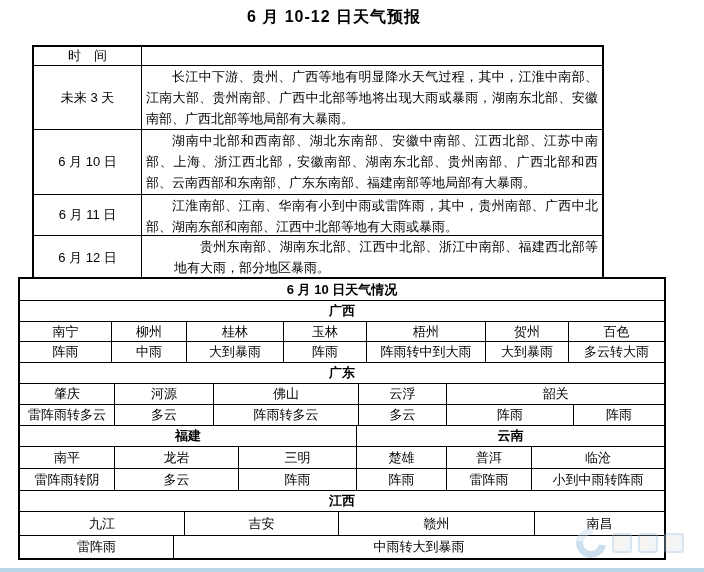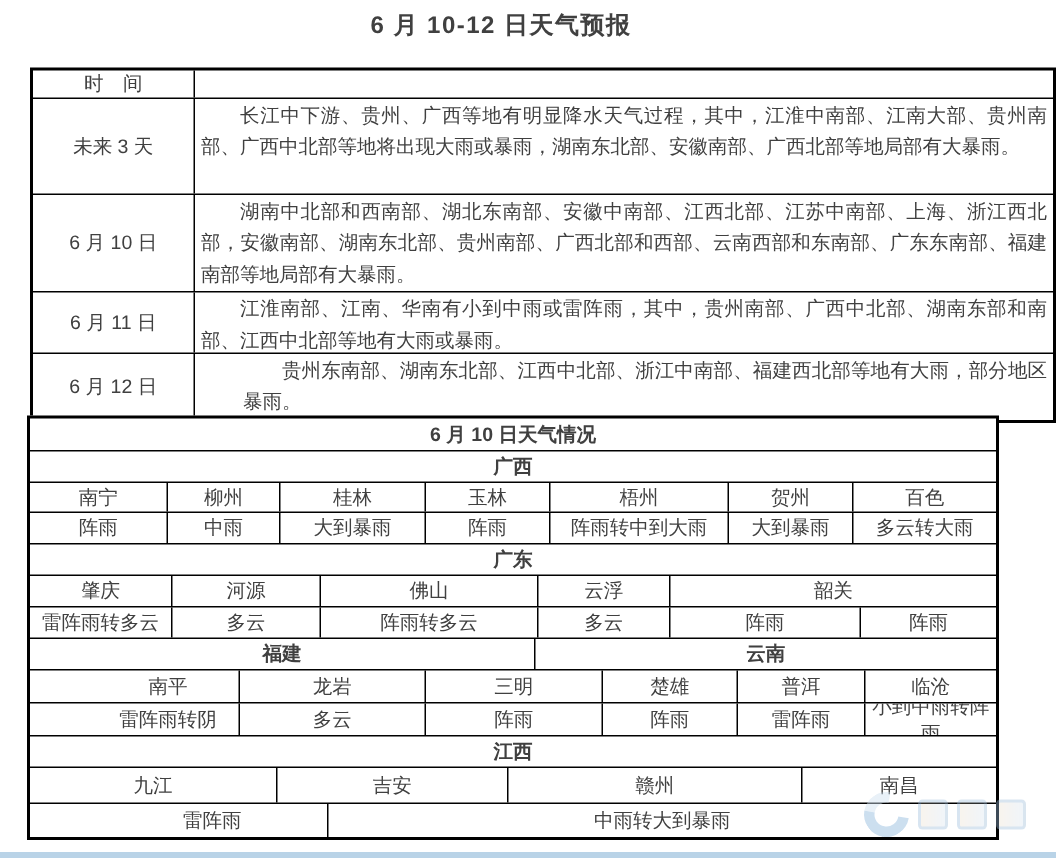--- a/index.html
+++ b/index.html
@@ -4,36 +4,36 @@
 <style>
   * { box-sizing: border-box; margin: 0; padding: 0; }
   html, body { background: #ffffff; }
   .page {
     position: relative;
     width: 704px;
     height: 572px;
     background: #ffffff;
     overflow: hidden;
     font-family: "Liberation Sans", sans-serif;
-    color: #404040;
+    color: #000000;
   }
   .page-title {
     position: absolute;
     left: 0; top: 7px;
     width: 668px;
     text-align: center;
     font-size: 16px;
     font-weight: bold;
     letter-spacing: 1px;
   }
   
   .t1 {
     position: absolute;
-    left: 20px; top: 45px;
-    width: 684px;
+    left: 32px; top: 45px;
+    width: 572px;
     border: 2px solid #000;
     background: #fff;
   }
   .t1-row { display: flex; border-bottom: 1px solid #000; }
   .t1-row:last-child { border-bottom: none; }
   .t1-time {
     width: 108px;
     flex: 0 0 108px;
     border-right: 1px solid #000;
     display: flex; align-items: center; justify-content: center;
@@ -74,21 +74,21 @@
     font-size: 13px;
     text-align: center;
     overflow: hidden;
   }
   .t2-cell:last-child { border-right: none; flex: 1; }
   .t2-full { flex: 1; border-right: none; }
   .bold { font-weight: bold; }
   .rh-title { height: 22px; }
   .rh { height: 21px; }
   .rh-20 { height: 20px; }
-  .rh-22 { height: 22px; padding-left: 45px; }
+  .rh-22 { height: 22px; }
   .rh-24 { height: 24px; }
   
   .w92  { flex: 0 0 92px; }  .w75  { flex: 0 0 75px; }
   .w97  { flex: 0 0 97px; }  .w83  { flex: 0 0 83px; }
   .w119 { flex: 0 0 119px; }
   .w95  { flex: 0 0 95px; }  .w99  { flex: 0 0 99px; }
   .w145 { flex: 0 0 145px; } .w88  { flex: 0 0 88px; }
   .w127 { flex: 0 0 127px; }
   .w337 { flex: 0 0 337px; }
   .w124 { flex: 0 0 124px; } .w118 { flex: 0 0 118px; }

